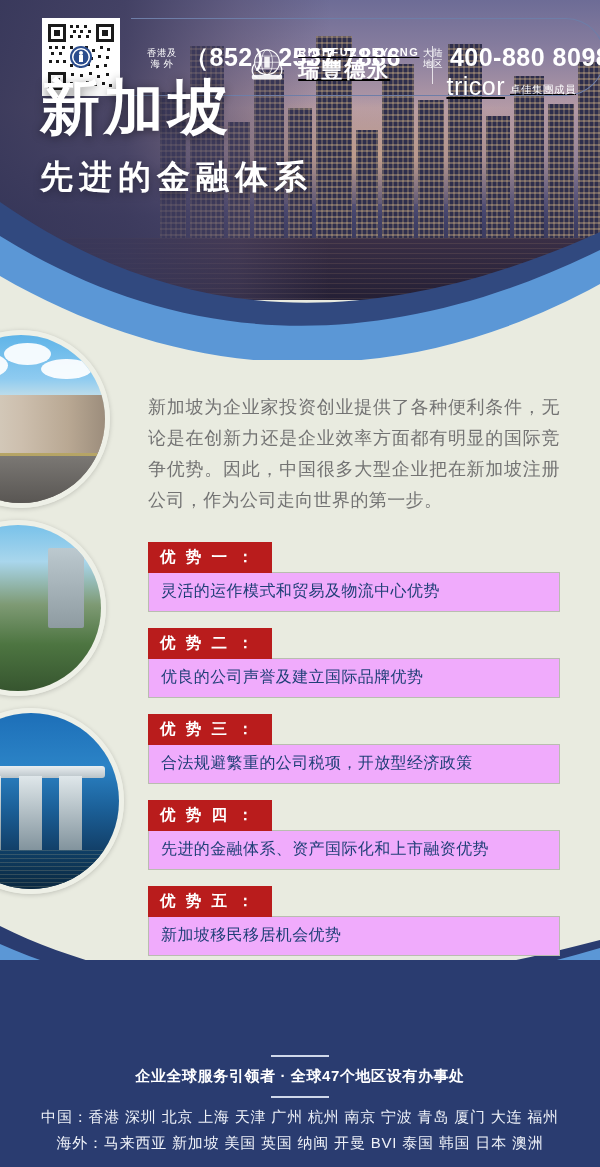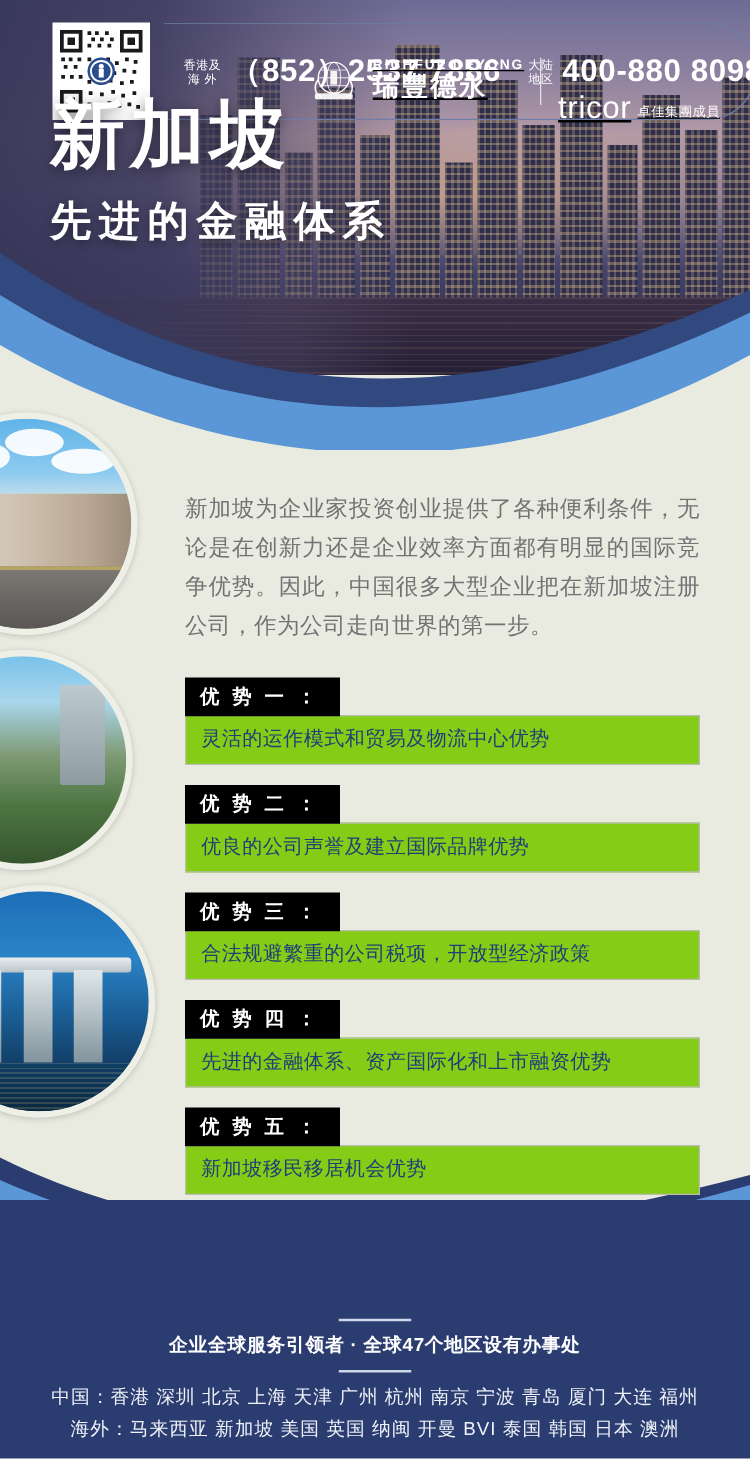--- a/index.html
+++ b/index.html
@@ -144,28 +144,28 @@
   
   .content { position:absolute; left:148px; top:392px; width:412px; z-index:7; }
   .intro {
     font-size:18px; line-height:31px; color:#737373; letter-spacing:.4px;
     text-align:justify; margin-bottom:26px;
   }
   .adv-list { display:flex; flex-direction:column; gap:16px; }
   .adv-item { width:100%; }
   .adv-head {
     display:inline-block;
-    background:#000000;
+    background:#b91c1c;
     color:#ffffff;
     font-size:15.5px; font-weight:bold; letter-spacing:3px;
     padding:5px 16px 5px 12px;
   }
   .adv-body {
     border:1px solid #b9bdb0;
-    background:#84cc16;
+    background:#f0abfc;
     color:#1f3f77;
     font-size:16px; letter-spacing:.4px;
     padding:8px 10px 9px 12px;
     margin-top:-1px;
   }
 
   
   .bottom { position:absolute; left:0; top:960px; width:600px; height:207px; z-index:8;
     background:#2a3c70; }
   .contact-row { position:absolute; left:42px; top:18px; display:flex; align-items:stretch; }

